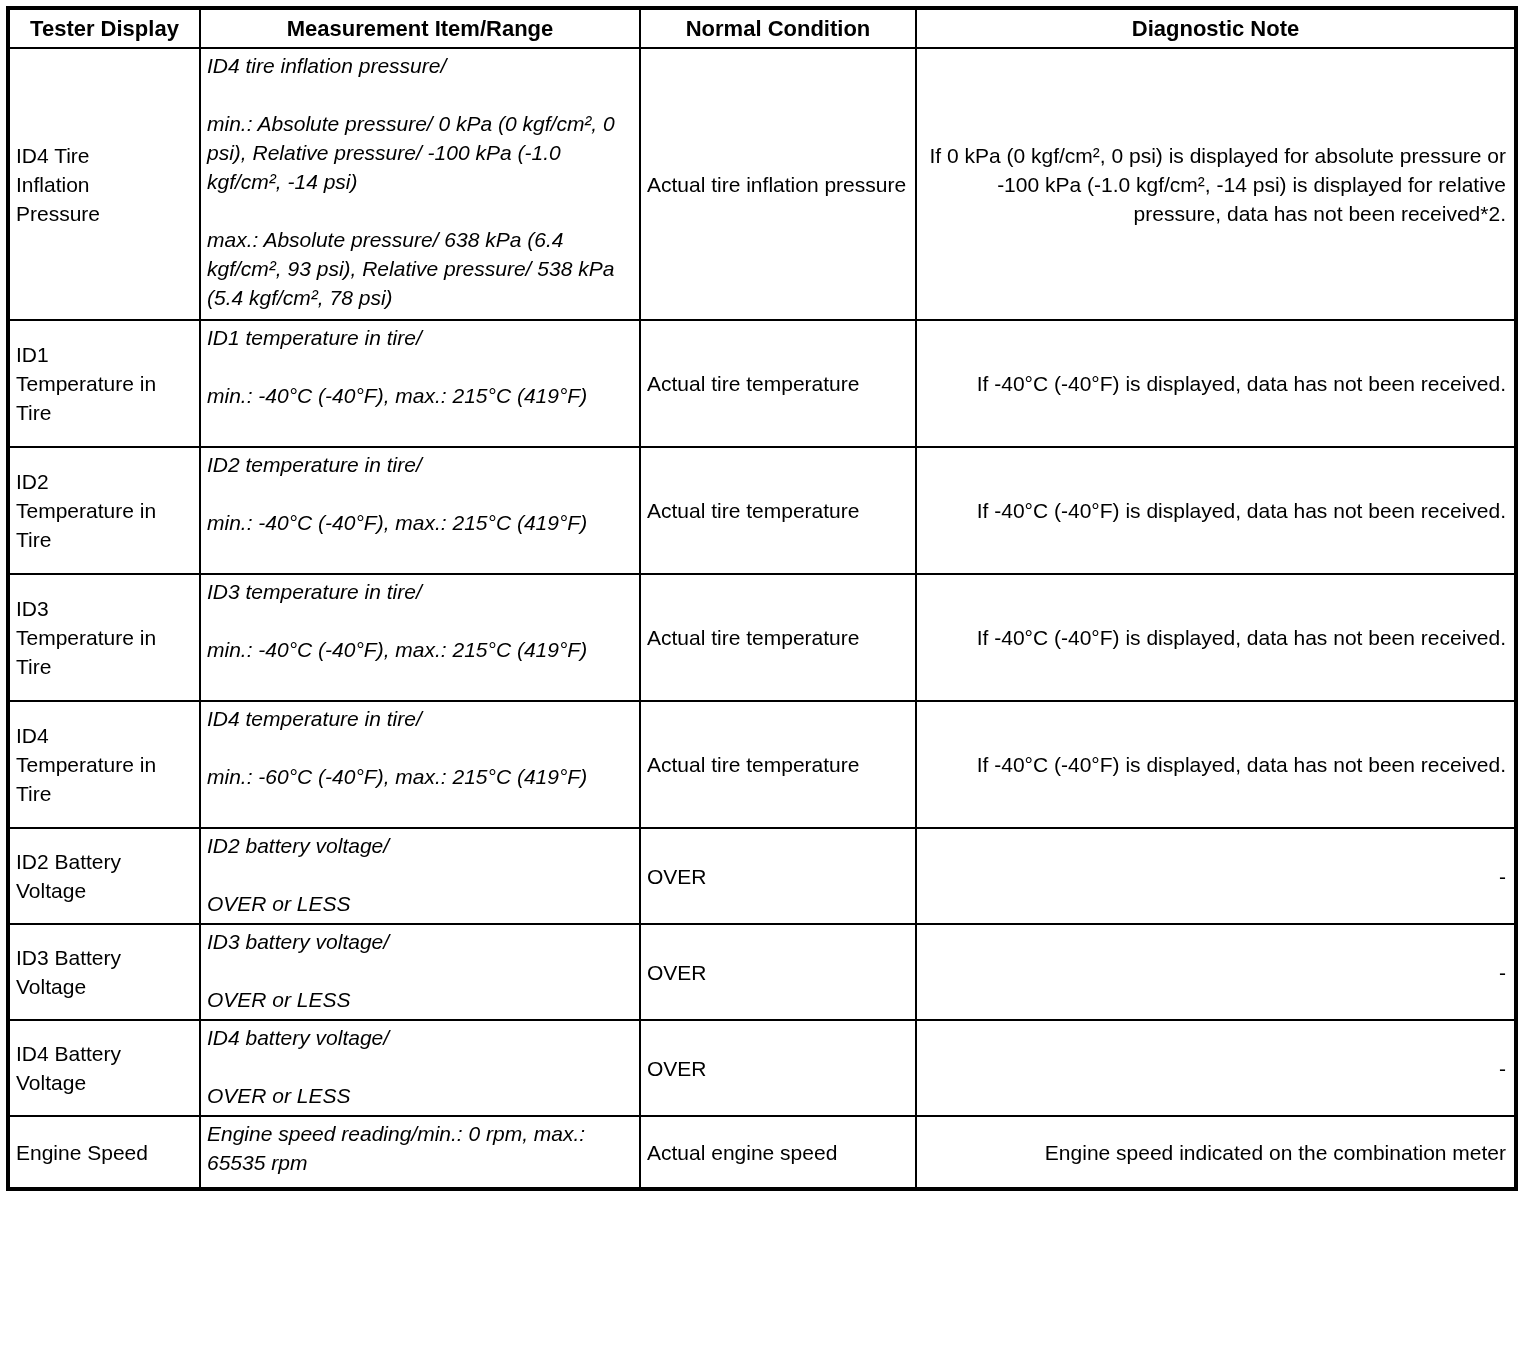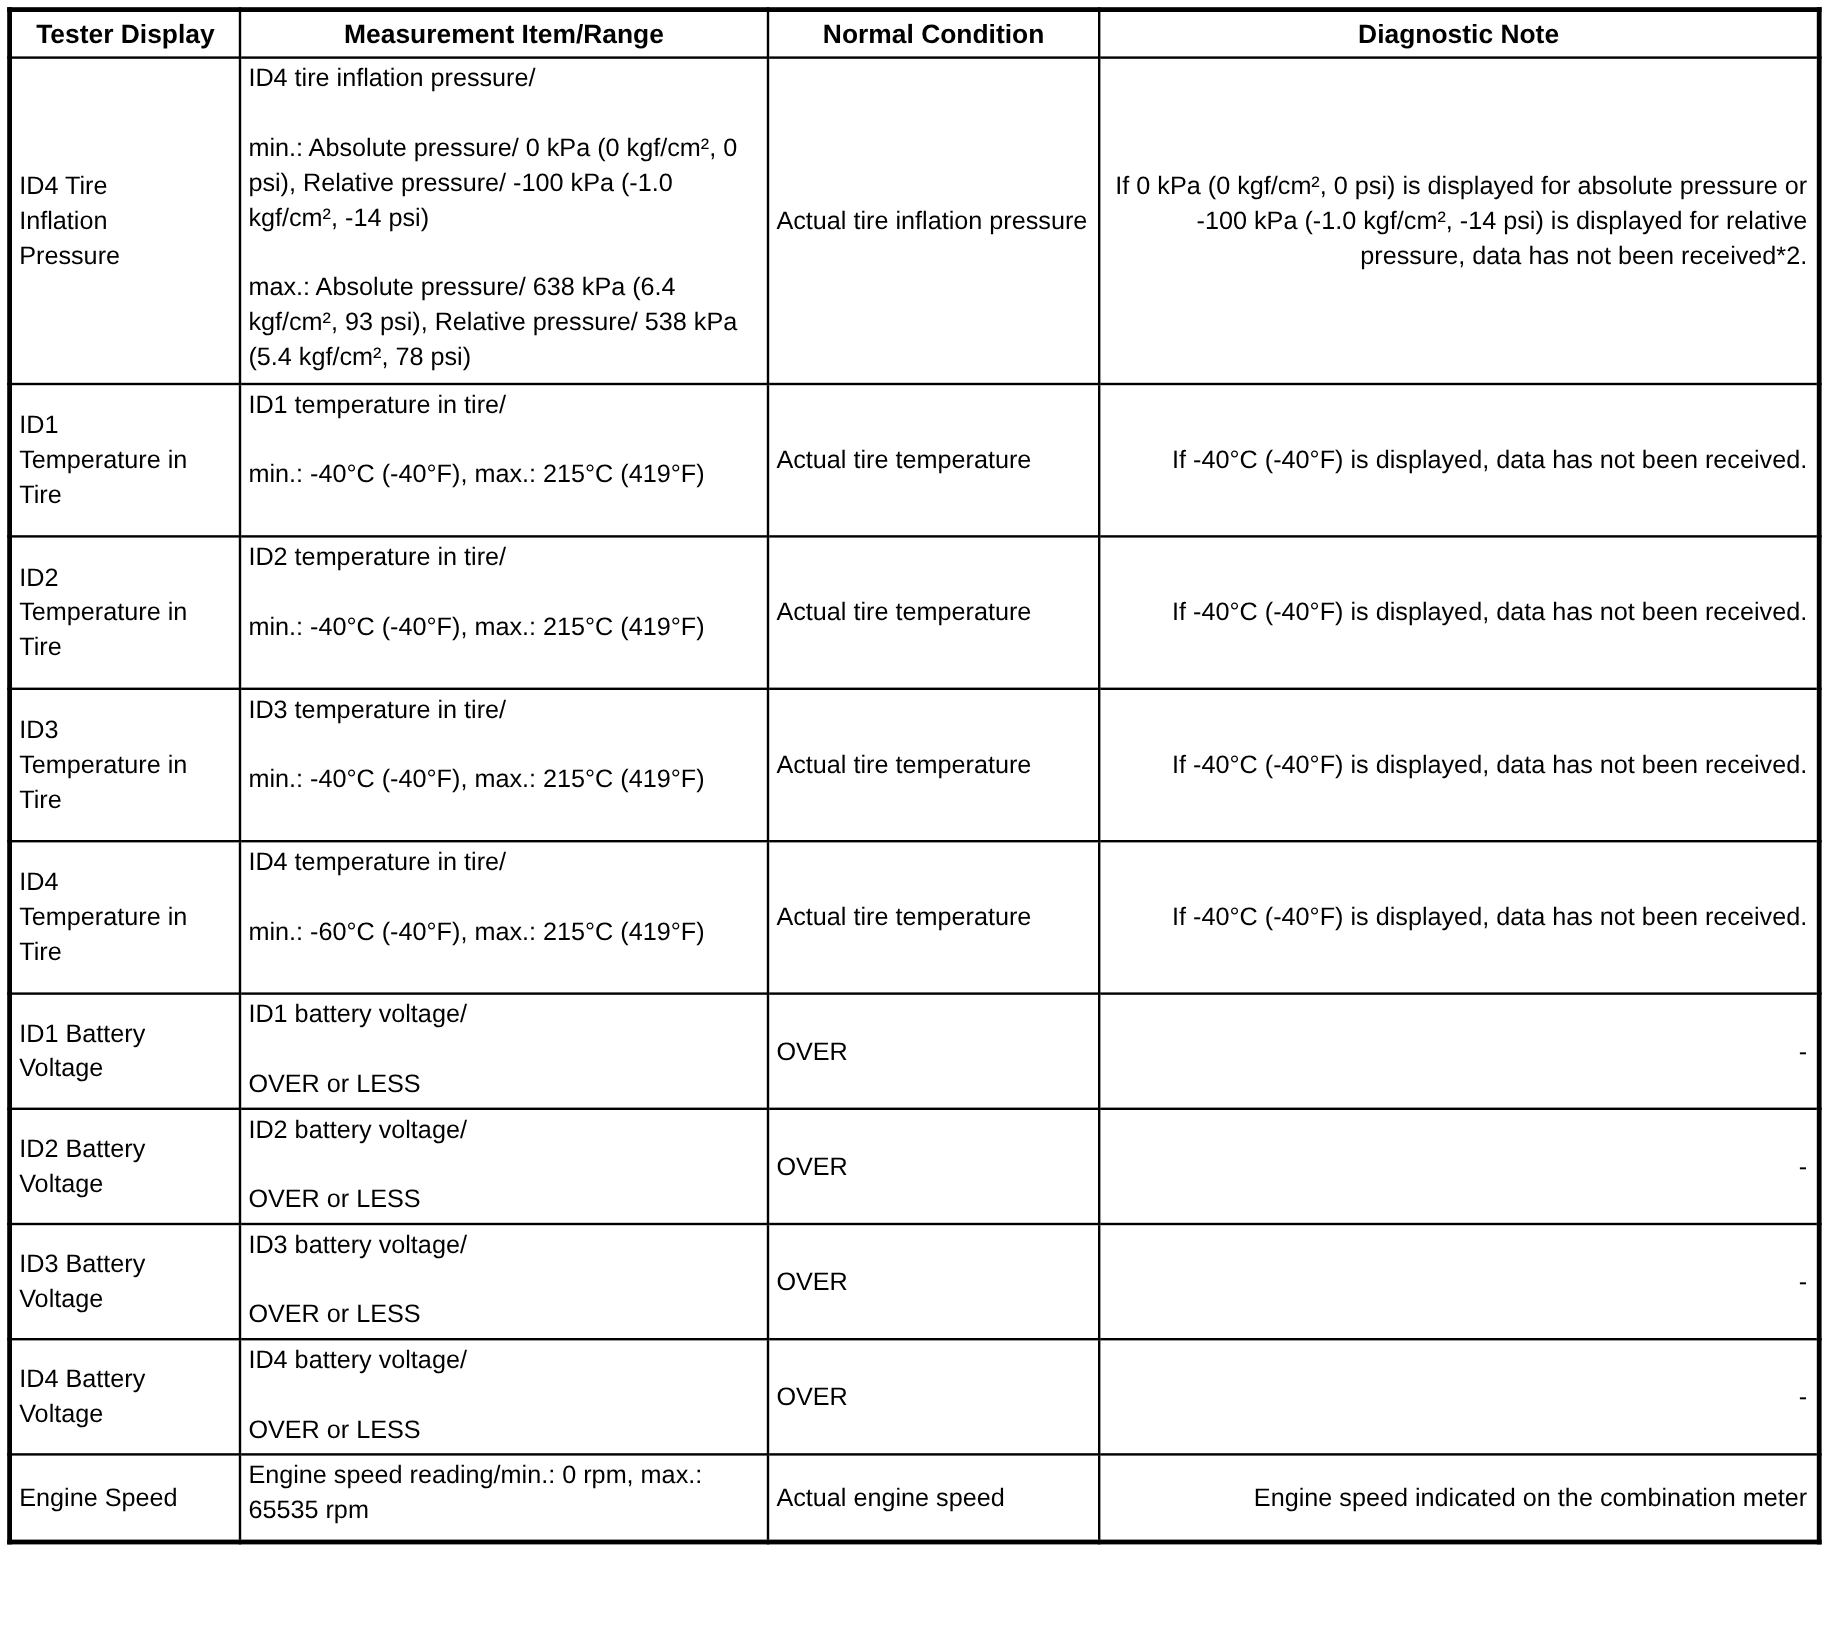--- a/index.html
+++ b/index.html
@@ -34,21 +34,21 @@
   }
   table.diag th {
     font-size: 22px;
     font-weight: bold;
     text-align: center;
     vertical-align: middle;
     white-space: normal;
     padding: 4px 6px;
   }
   td.col-tester   { vertical-align: middle; }
-  td.col-measure  { vertical-align: top; padding-top: 4px; }
+  td.col-measure  { vertical-align: top; padding-top: 4px; font-style: italic; }
   td.col-normal   { vertical-align: middle; }
   td.col-note     { vertical-align: middle; text-align: right; }
 </style>
 </head>
 <body>
 
 <div class="page">
   <table class="diag">
     <colgroup>
       <col style="width:192px">
@@ -111,29 +111,20 @@
         <td class="col-tester">ID4
 Temperature in
 Tire</td>
         <td class="col-measure">ID4 temperature in tire/
 
 min.: -60°C (-40°F), max.: 215°C (419°F)</td>
         <td class="col-normal">Actual tire temperature</td>
         <td class="col-note">If -40°C (-40°F) is displayed, data has not been received.</td>
       </tr>
       <tr style="height:96px">
-        <td class="col-tester">ID1 Battery
-Voltage</td>
-        <td class="col-measure">ID1 battery voltage/
-
-OVER or LESS</td>
-        <td class="col-normal">OVER</td>
-        <td class="col-note">-</td>
-      </tr>
-      <tr style="height:96px">
         <td class="col-tester">ID2 Battery
 Voltage</td>
         <td class="col-measure">ID2 battery voltage/
 
 OVER or LESS</td>
         <td class="col-normal">OVER</td>
         <td class="col-note">-</td>
       </tr>
       <tr style="height:96px">
         <td class="col-tester">ID3 Battery

